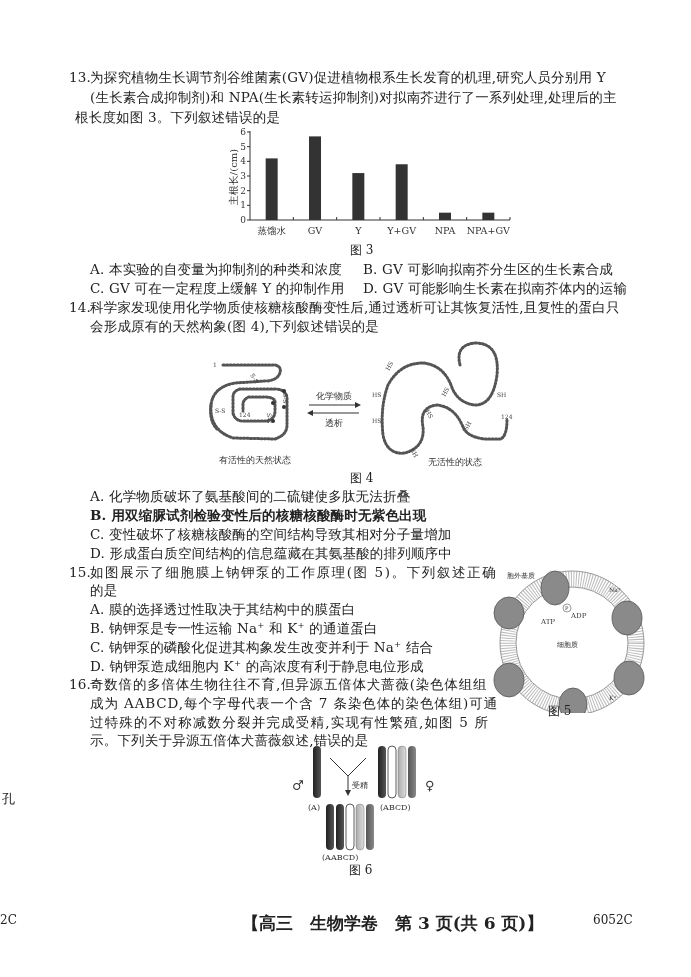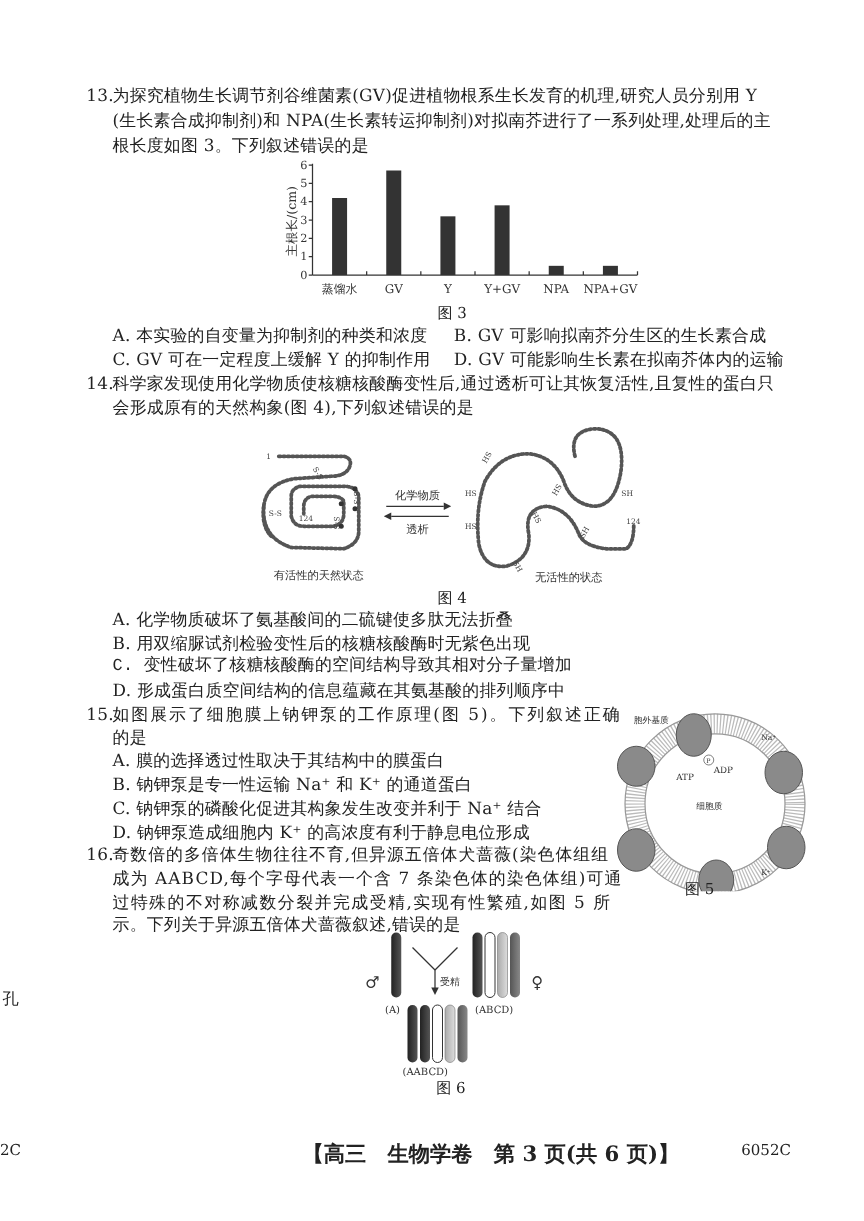--- a/index.html
+++ b/index.html
@@ -9,21 +9,21 @@
   .line { position:absolute; font-size:13.5px; line-height:18px; white-space:nowrap; letter-spacing:0.2px; }
   .cap { font-size:12px;text-align:center; }
   svg text { font-family:"DejaVu Serif","Liberation Serif",serif; }
 </style>
 </head>
 <body>
 
 <div class="line" style="left:69px;top:68px;">13.</div>
 <div class="line" style="left:90px;top:68px;">为探究植物生长调节剂谷维菌素(GV)促进植物根系生长发育的机理,研究人员分别用 Y</div>
 <div class="line" style="left:90px;top:88px;">(生长素合成抑制剂)和 NPA(生长素转运抑制剂)对拟南芥进行了一系列处理,处理后的主</div>
-<div class="line" style="left:90px;top:108px;">根长度如图 3。下列叙述错误的是</div>
+<div class="line" style="left:75px;top:108px;">根长度如图 3。下列叙述错误的是</div>
 
 <div class="abs" style="left:225px;top:125px;width:300px;height:115px;">
   <svg width="300" height="115" viewBox="0 0 300 115">
 
     <text x="12" y="52" font-size="10" transform="rotate(-90 12 52)" text-anchor="middle" fill="#333">主根长/(cm)</text>
 
     <line x1="25" y1="6" x2="25" y2="95" stroke="#333" stroke-width="1"></line>
     <line x1="25" y1="95" x2="285" y2="95" stroke="#333" stroke-width="1"></line>
     <g id="yticks" font-size="9" fill="#333" text-anchor="end">
         <text x="21" y="98">0</text>
@@ -117,22 +117,22 @@
       <text x="205" y="115" transform="rotate(60 205 115)">SH</text>
       <text x="296" y="84">124</text>
     </g>
     <text x="50" y="128" font-size="9" text-anchor="middle" fill="#333">有活性的天然状态</text>
     <text x="250" y="130" font-size="9" text-anchor="middle" fill="#333">无活性的状态</text>
   </svg>
 </div>
 <div class="abs cap" style="left:350px;top:470px;">图 4</div>
 
 <div class="line" style="left:90px;top:487px;">A. 化学物质破坏了氨基酸间的二硫键使多肽无法折叠</div>
-<div class="line" style="left:90px;top:506px;">B. 用双缩脲试剂检验变性后的核糖核酸酶时无紫色出现</div>
-<div class="line" style="left:90px;top:525px;font-family:Liberation Mono, monospace;">C. 变性破坏了核糖核酸酶的空间结构导致其相对分子量增加</div>
+<div class="line" style="left:90px;top:506px;font-weight:bold;">B. 用双缩脲试剂检验变性后的核糖核酸酶时无紫色出现</div>
+<div class="line" style="left:90px;top:525px;">C. 变性破坏了核糖核酸酶的空间结构导致其相对分子量增加</div>
 <div class="line" style="left:90px;top:544px;">D. 形成蛋白质空间结构的信息蕴藏在其氨基酸的排列顺序中</div>
 
 <div class="line" style="left:69px;top:563px;">15.</div>
 <div class="line" style="left:90px;top:563px;letter-spacing:1.6px;text-align:center;">如图展示了细胞膜上钠钾泵的工作原理(图 5)。下列叙述正确</div>
 <div class="line" style="left:90px;top:581px;">的是</div>
 <div class="line" style="left:90px;top:600px;">A. 膜的选择透过性取决于其结构中的膜蛋白</div>
 <div class="line" style="left:90px;top:619px;">B. 钠钾泵是专一性运输 Na⁺ 和 K⁺ 的通道蛋白</div>
 <div class="line" style="left:90px;top:638px;">C. 钠钾泵的磷酸化促进其构象发生改变并利于 Na⁺ 结合</div>
 <div class="line" style="left:90px;top:657px;">D. 钠钾泵造成细胞内 K⁺ 的高浓度有利于静息电位形成</div>
 

